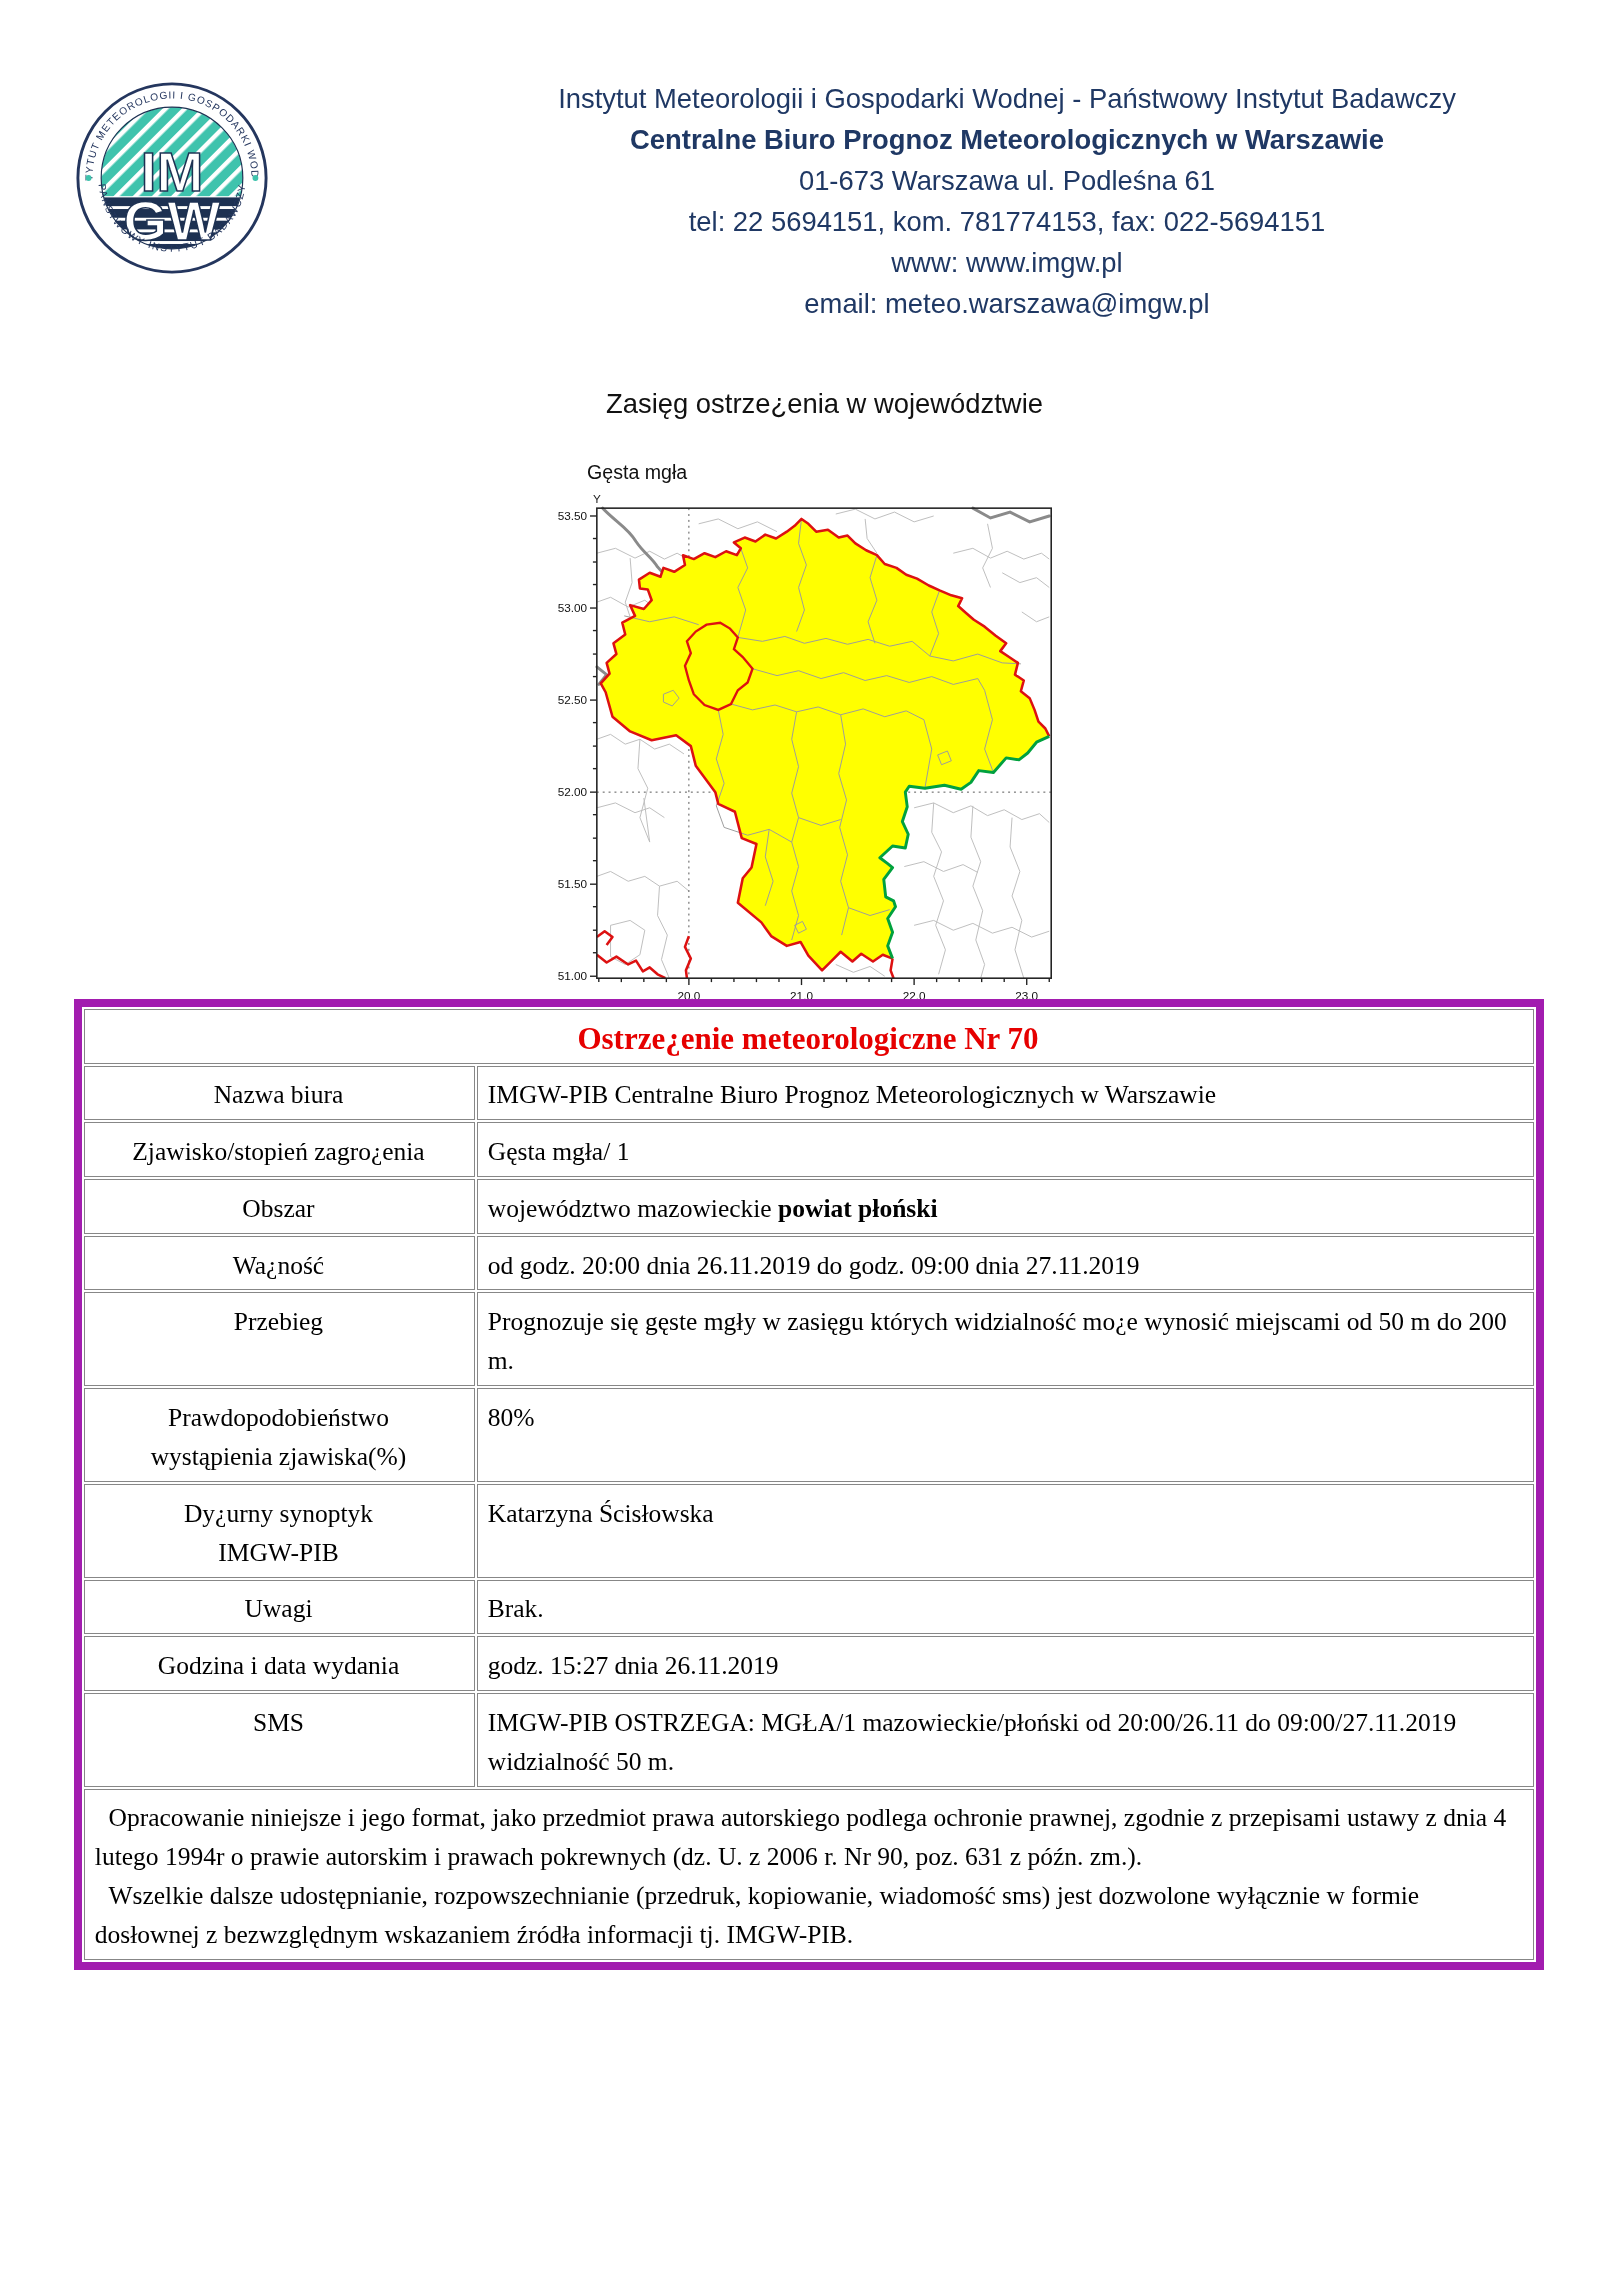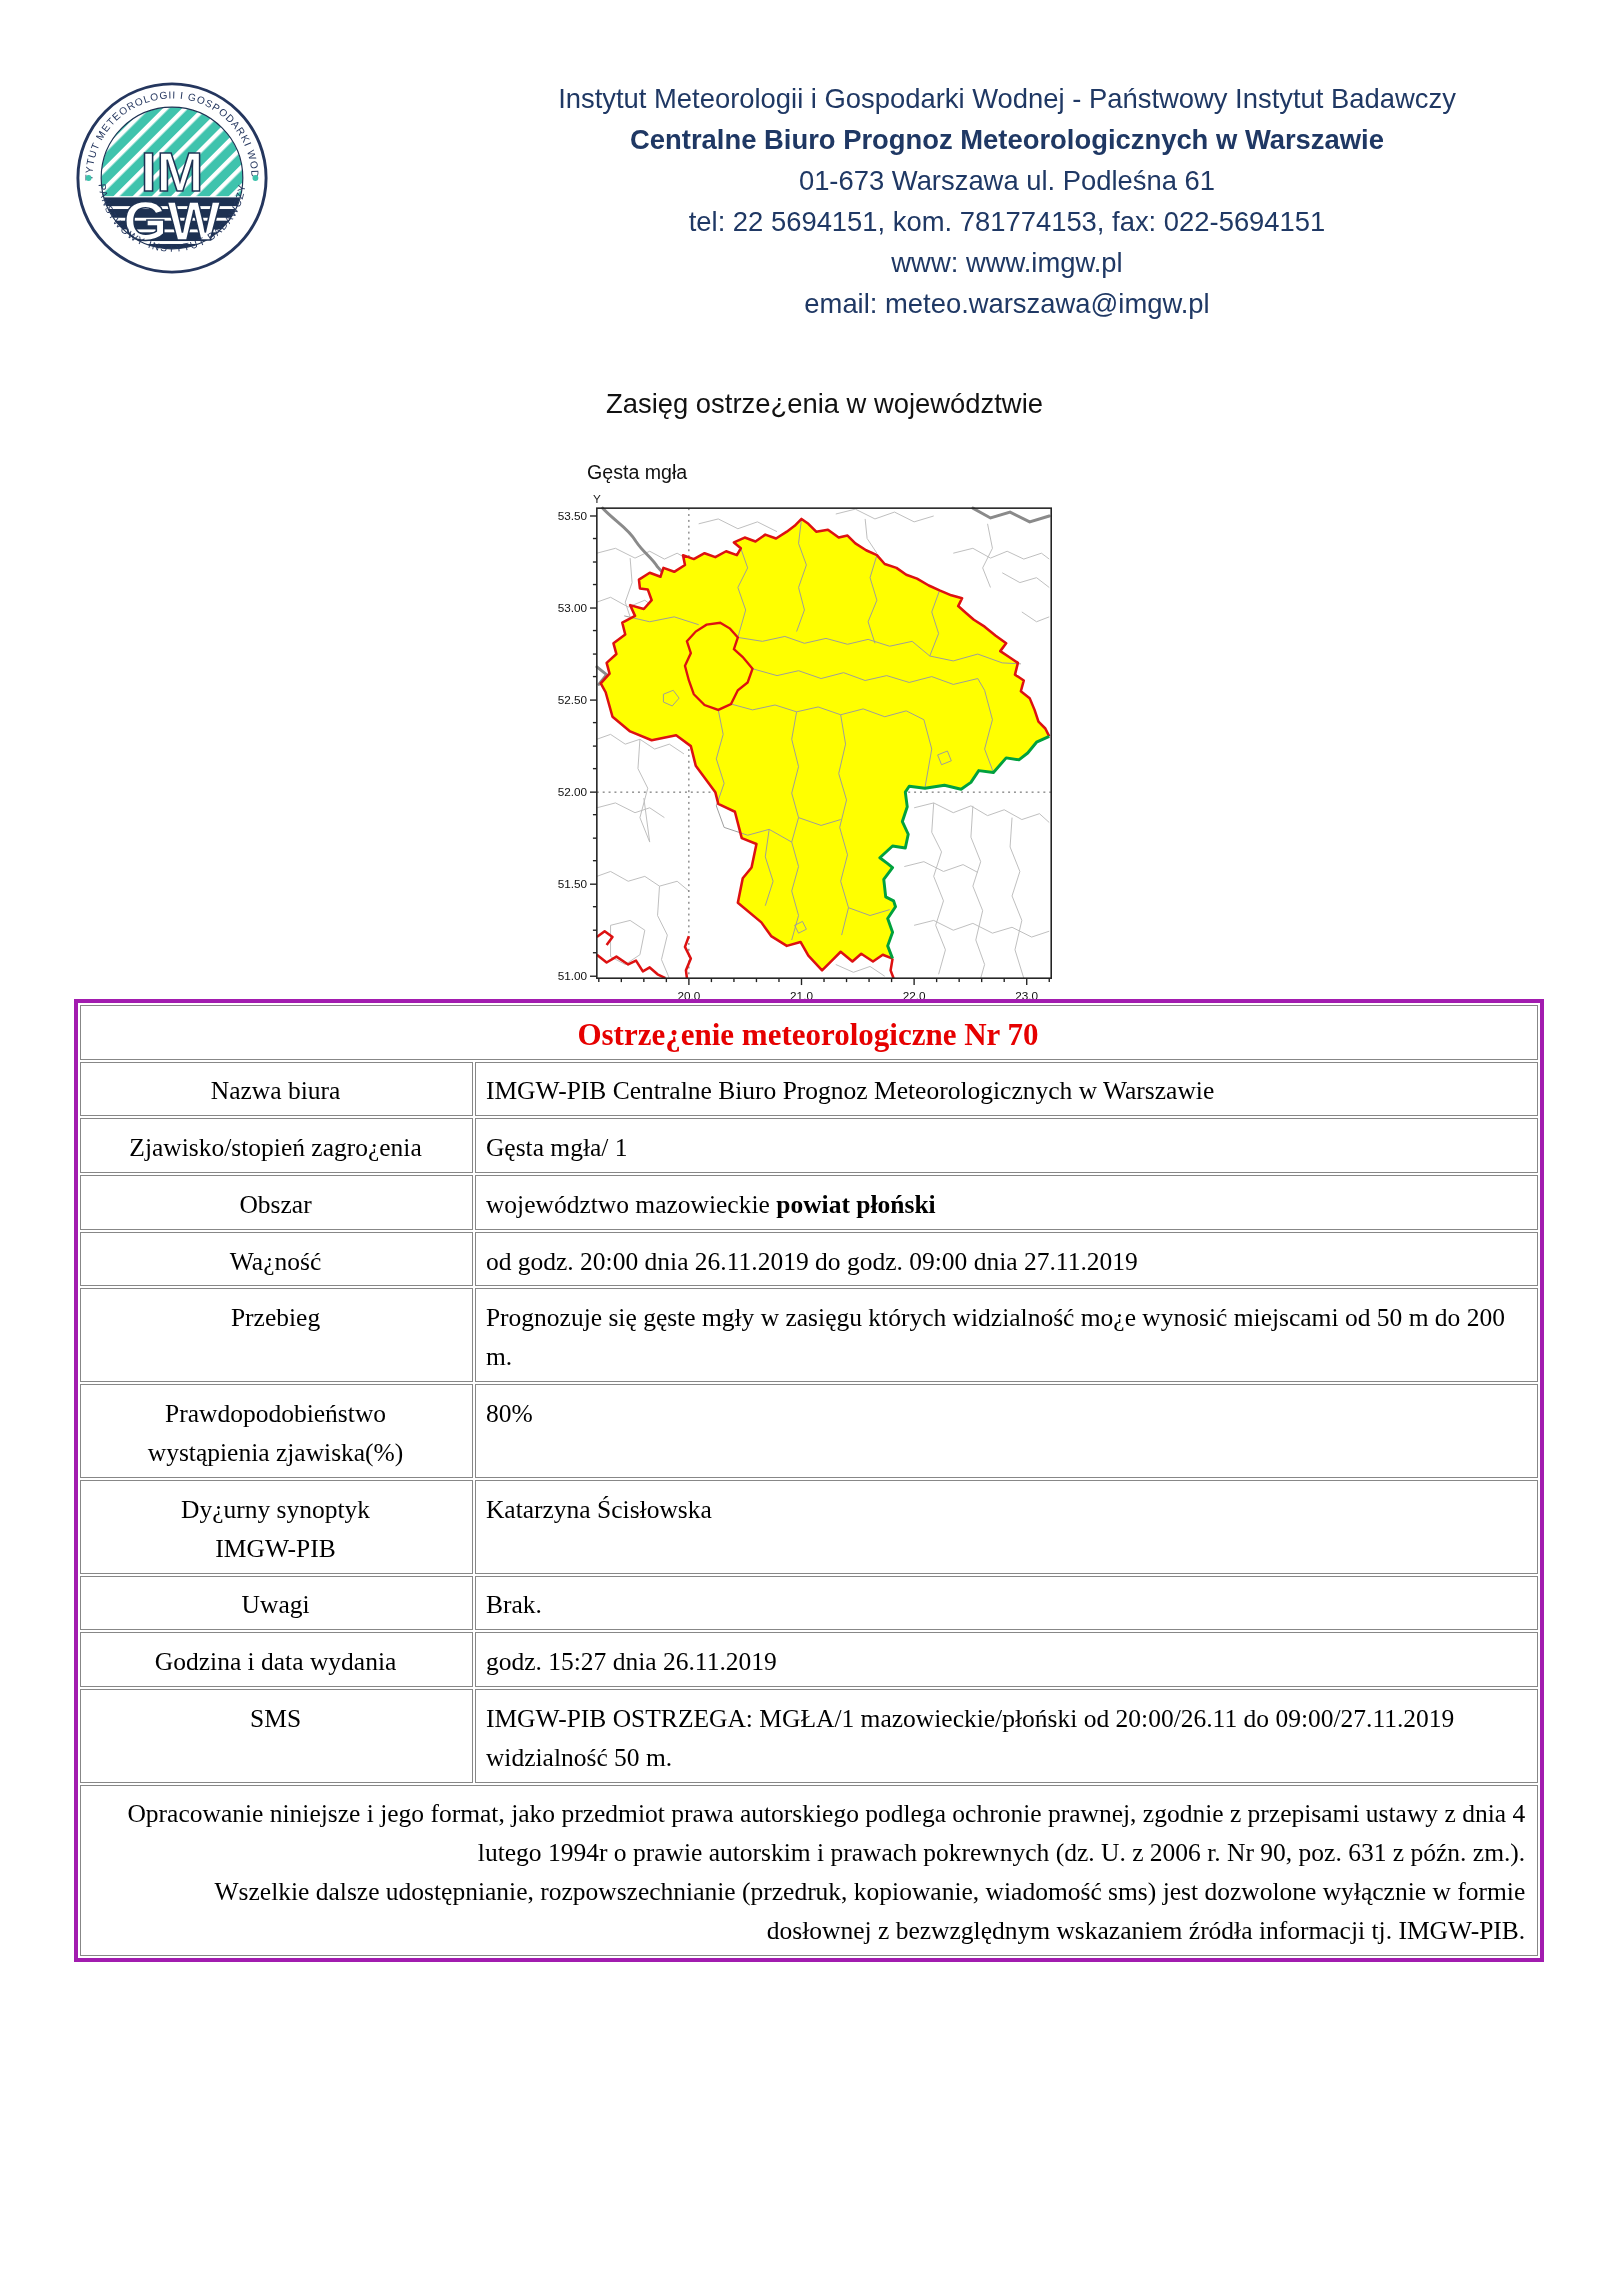--- a/index.html
+++ b/index.html
@@ -15,30 +15,30 @@
   
   .section-title { position:absolute; left:0; top:388px; width:1649px; text-align:center;
                    color:#111; font-size:27.4px; }
   .map-title { position:absolute; left:542px; top:461px; width:519px; padding-left:45px;
                text-align:left; color:#111; font-size:19.6px; }
   .map-wrap { position:absolute; left:542px; top:494px; width:519px; height:515px; }
 
   
   table.warning { position:absolute; left:74px; top:999px; width:1470px;
                   border-collapse:separate; border-spacing:2px;
-                  border:4px solid #a21caf; background:#fff;
+                  border:8px solid #a21caf; background:#fff;
                   font-family:"Liberation Serif", serif; font-size:25.5px; color:#000; }
   table.warning td { border:1px solid #878787; vertical-align:top;
                      padding:8.8px 11.8px 4.9px 9.8px; line-height:39px; background:#fff; }
   table.warning td.lbl { width:27%; font-weight:normal;text-align:center; }
   table.warning td.title-cell { text-align:center; vertical-align:middle; height:53px;
                                 color:#e60000; font-weight:bold; font-size:31px; }
   td.h1 { height:53px; } td.h2 { height:90px; }
   td.footer-cell { line-height:39px; padding:7.8px 11.8px 9.8px 9.8px; }
-  td.footer-cell p { text-indent:13.7px;text-align:right; }
+  td.footer-cell p { text-indent:13.7px; }
 </style>
 </head>
 <body>
 
 <div class="page">
 
   <svg class="logo" viewBox="0 0 200 200">
     <defs>
       <clipPath id="discClip">
           <circle cx="100" cy="100" r="73"></circle>

